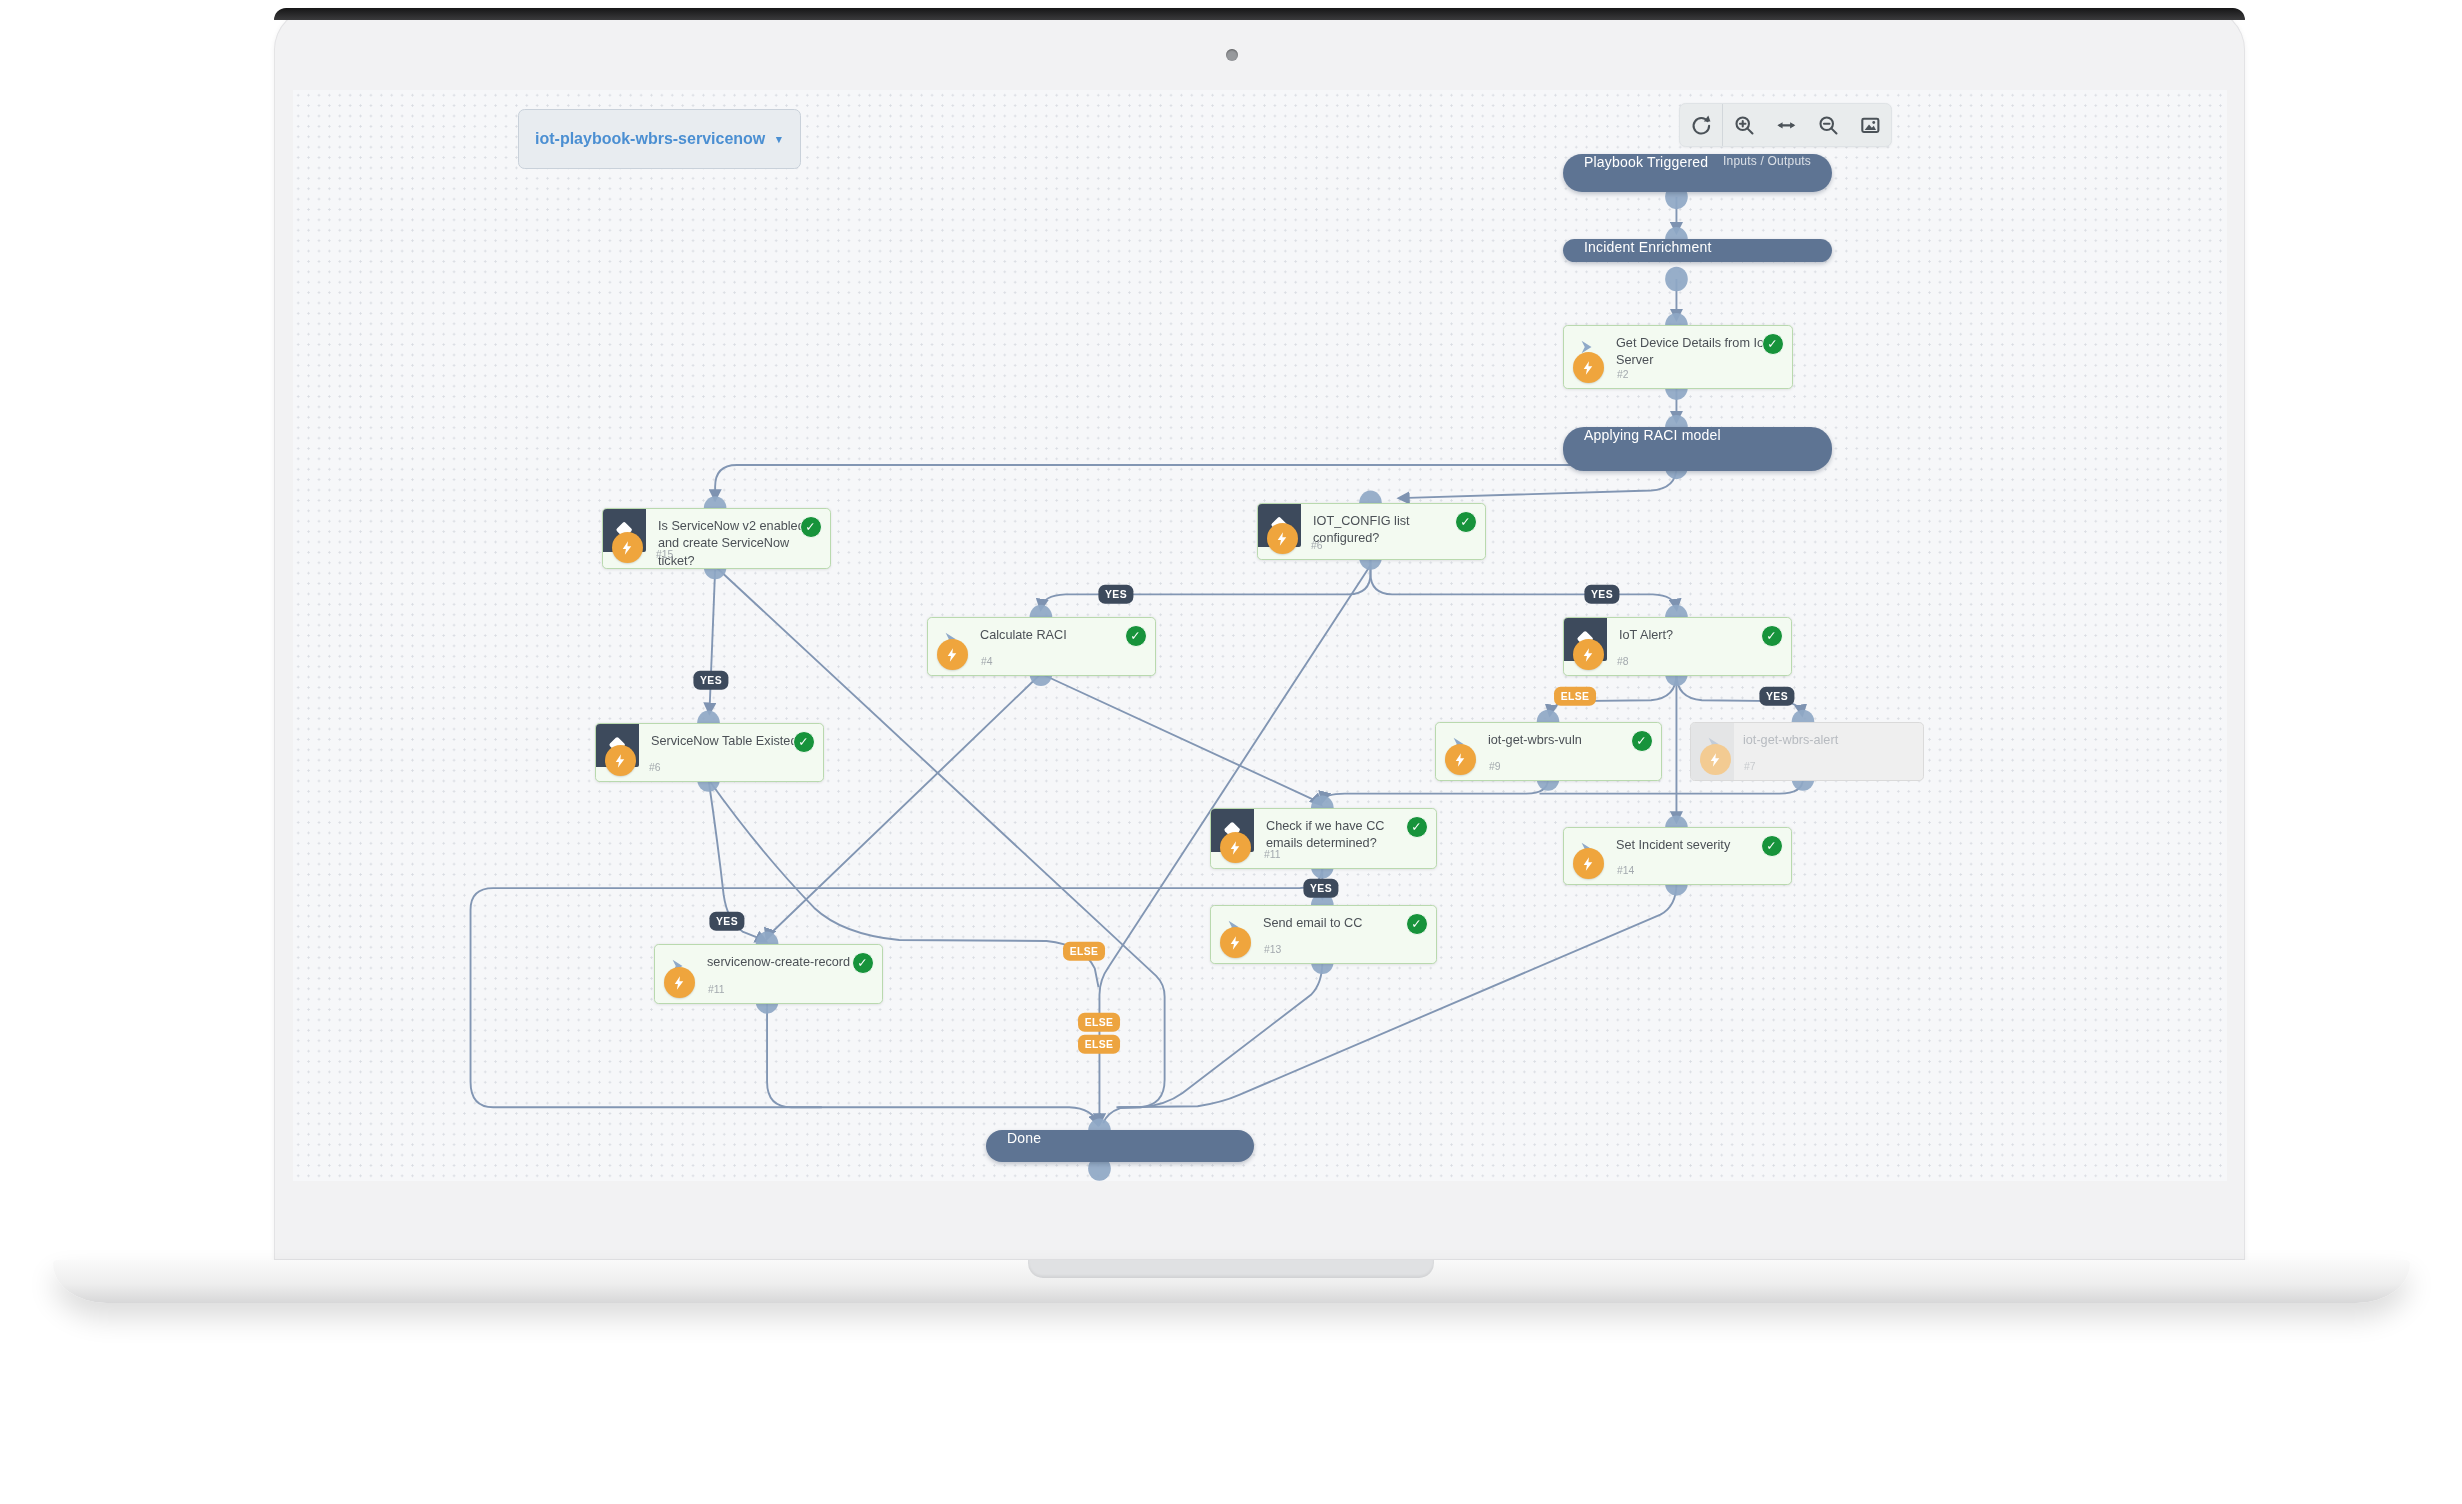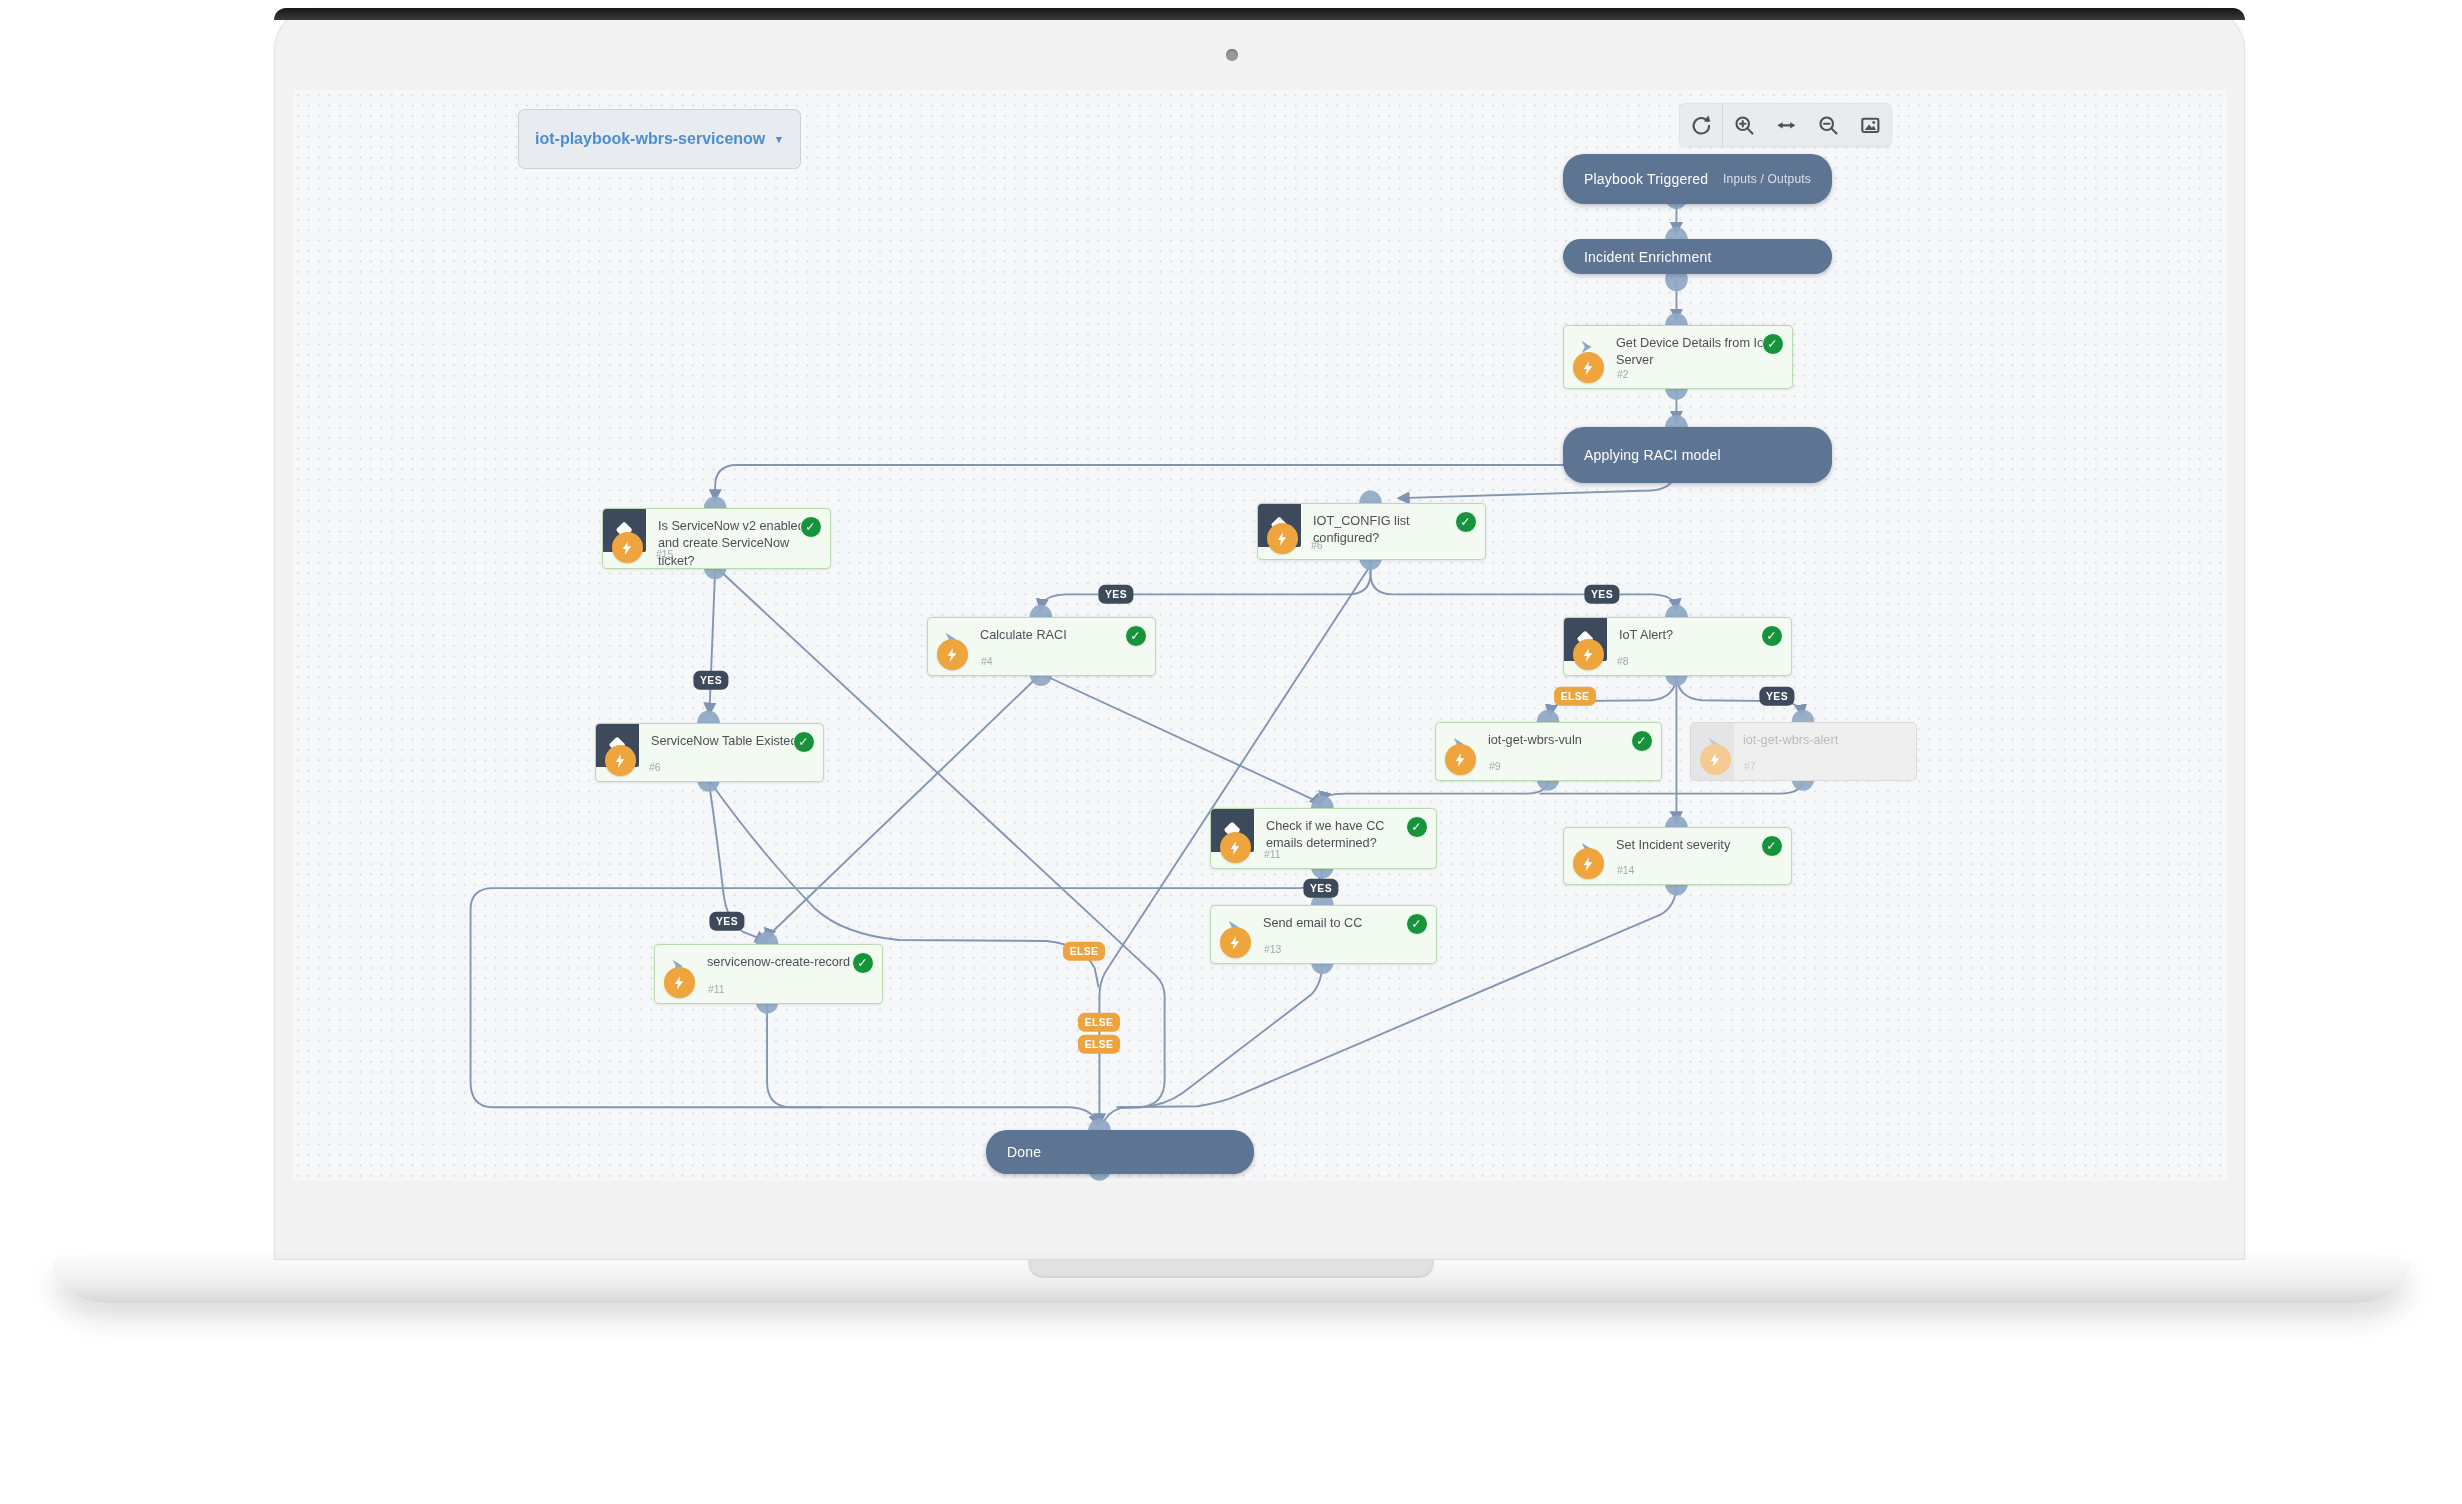--- a/index.html
+++ b/index.html
@@ -34,22 +34,22 @@
        color:#4b8fd2;font-size:16px;font-weight:bold;cursor:pointer;}
   .caret{font-size:10.4px;color:#4b8fd2;}
   .toolbar{position:absolute;left:1386px;top:13.2px;height:42px;display:flex;align-items:center;
        background:#e9eced;border:0.9px solid #dfe3e6;border-radius:6.6px;box-shadow:0 0.9px 1.9px rgba(0,0,0,.05);}
   .tbtn{width:42px;height:42px;display:flex;align-items:center;justify-content:center;cursor:pointer;}
   .tbtn.sep{border-right:0.9px solid #d2d7db;}
   .tbtn svg{stroke:#4b5258;fill:none;stroke-width:2.2;stroke-linecap:round;stroke-linejoin:round;}
   .tbtn svg .fl{fill:#4b5258;stroke:none;}
 
   
-  .pill{position:absolute;display:flex;align-items:center;background:#5e7493;color:#fff;
-       border-radius:21px;padding:6px 21px;font-size:14px;letter-spacing:0.2px;
+  .pill{position:absolute;display:flex;background:#5e7493;color:#fff;
+       border-radius:21px;padding:0 21px;font-size:14px;letter-spacing:0.2px;
        box-shadow:0 1.9px 4.7px rgba(40,55,80,.28);cursor:pointer;}
   .pill .aux{margin-left:auto;font-size:12px;color:rgba(255,255,255,.78);cursor:pointer;}
 
   
   .node{position:absolute;background:#f3faf1;border:0.9px solid #b9d9ae;border-radius:4.7px;
        box-shadow:0 0.9px 2.8px rgba(0,0,0,.09);cursor:pointer;}
   .ntitle{position:absolute;left:52px;top:8.5px;right:12.3px;font-size:12.7px;line-height:1.4;color:#4b5056;}
   .chev{position:absolute;left:14px;top:12.3px;width:18px;height:18px;}
   .chev path{fill:#8fa9c8;}
   .check{position:absolute;right:8.5px;top:6.6px;width:20px;height:20px;border-radius:50%;
@@ -59,21 +59,21 @@
        background:#efa53d;display:flex;align-items:center;justify-content:center;
        box-shadow:0 0.9px 1.9px rgba(0,0,0,.15);}
   .bolt svg{width:16px;height:16px;}
   .bolt path{fill:#ffffff;}
   .num{position:absolute;left:53px;bottom:7.6px;font-size:10.4px;color:#a3a9ae;}
   .csq{position:absolute;left:0;top:0;width:43px;height:43px;background:#3d4a5c;
        border-radius:3.8px 0 1.9px 0;display:flex;align-items:center;justify-content:center;}
   .cdiamond{width:12.3px;height:12.3px;background:#fff;transform:rotate(45deg);border-radius:1.9px;}
   .cond .ntitle{left:55px;}
   
-  .skipped{background:#efefef;border-color:#dadada;box-shadow:none;}
+  .skipped{background:#efefef;border-color:#dadada;box-shadow:none;padding-left:7px;}
   .skipped .strip{position:absolute;left:0;top:0;width:43px;height:100%;background:#e4e5e6;border-radius:3.8px 0 0 3.8px;}
   .skipped .ntitle{color:#b7bbc0;}
   .skipped .chev path{fill:#c2ccd8;}
   .skipped .bolt{background:#f3cb92;box-shadow:none;}
   .skipped .num{color:#c8cbce;}
 
   
   .badge{position:absolute;transform:translate(-50%,-50%);padding:3.8px 6.6px;border-radius:6.6px;
        font-size:10.4px;font-weight:bold;color:#fff;letter-spacing:0.4px;}
   .badge.dark{background:#3d4a5c;}

